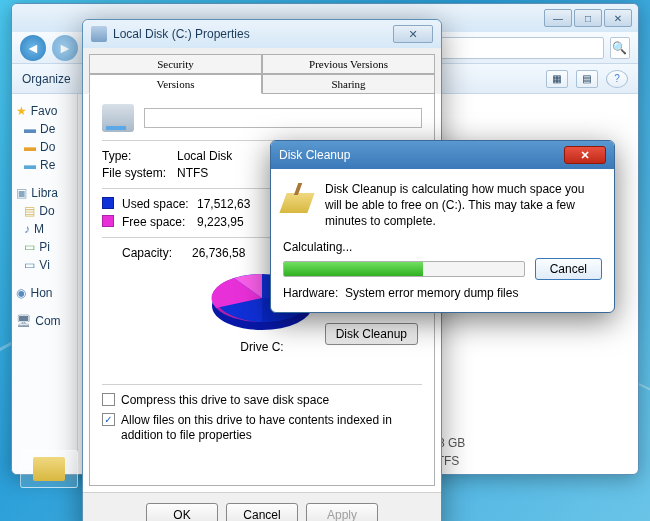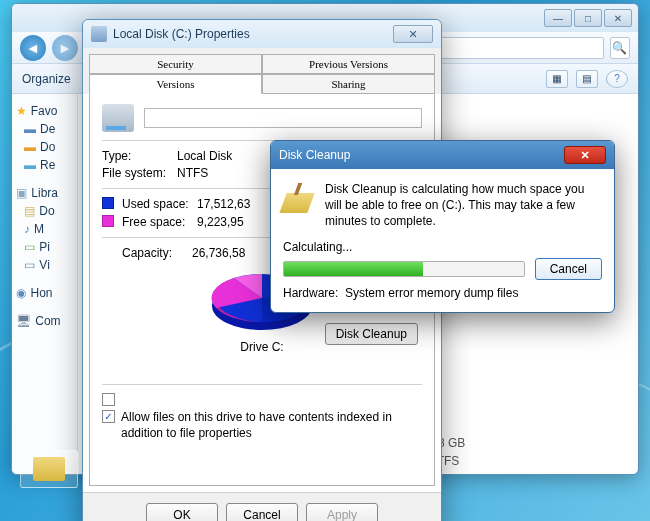--- a/index.html
+++ b/index.html
@@ -238,20 +238,21 @@
           <path d="M60 32 L32 12 A50 24 0 0 1 60 8 Z" fill="#f860e8"></path>
           <path d="M60 32 L110 32 A50 24 0 0 1 60 56 Z" fill="#0828c8"></path>
         </svg>
       </div>
       <div class="drv-lbl">Drive C:</div>
     </div>
     <button class="dc-btn">Disk Cleanup</button>
     <hr class="sep" style="margin-top:30px;">
     <div class="chk-row">
       <div class="chk"></div>
+      <div>Compress this drive to save disk space</div>
     </div>
     <div class="chk-row">
       <div class="chk">✓</div>
       <div>Allow files on this drive to have contents indexed in addition to file properties</div>
     </div>
   </div>
   <div class="btn-row">
     <div class="dlg-btn">OK</div>
     <div class="dlg-btn">Cancel</div>
     <div class="dlg-btn disabled">Apply</div>

